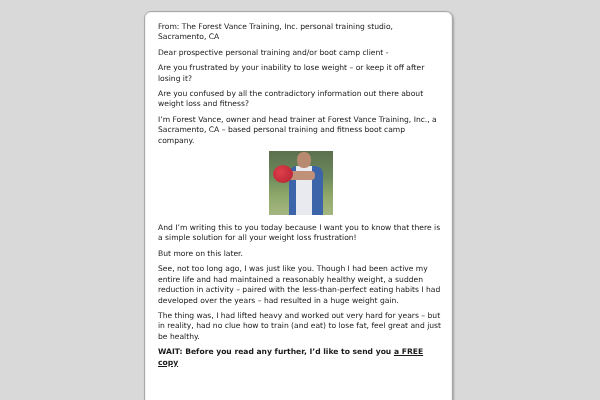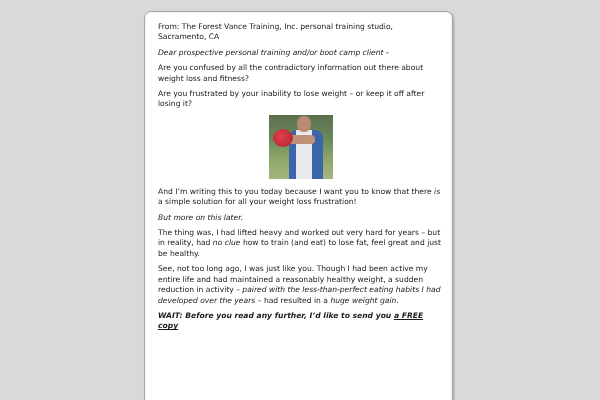--- a/index.html
+++ b/index.html
@@ -28,21 +28,21 @@
     top: 10px;
     width: 285px;
     font-family: "DejaVu Sans", sans-serif;
     font-size: 7.6px;
     line-height: 10.4px;
     color: #1a1a1a;
   }
   .content p {
     margin: 0 0 5px 0;
   }
-  .it { font-style: italic; }
+  .it { }
   .b { font-weight: bold; }
   .u { text-decoration: underline; }
   .photo-wrap {
     text-align: center;
     margin: 0 0 7px 0;
     height: 65px;
   }
   .photo {
     display: inline-block;
     width: 64px;
@@ -83,40 +83,41 @@
 </head>
 <body>
 
 <div class="card">
   <div class="content">
 
     <p>From: The Forest Vance Training, Inc. personal training studio, Sacramento, CA</p>
 
     <p class="it">Dear prospective personal training and/or boot camp client -</p>
 
+    <p>Are you frustrated by your inability to lose weight – or keep it off after losing it?</p>
+
     <p>Are you confused by all the contradictory information out there about weight loss and fitness?</p>
-
-    <p>Are you frustrated by your inability to lose weight – or keep it off after losing it?</p>
 
 
 
+    <p>I’m Forest Vance, owner and head trainer at Forest Vance Training, Inc., a Sacramento, CA – based personal training and fitness boot camp company.</p>
 
     <div class="photo-wrap">
       <div class="photo" title="trainer-holding-medicine-ball">
         <div class="torso"></div>
         <div class="head"></div>
         <div class="arm"></div>
         <div class="ball"></div>
       </div>
     </div>
 
     <p><span>And I’m writing this to you today because I want you to know that there </span><span class="it">is</span><span> a simple solution for all your weight loss frustration!</span></p>
 
     <p class="it">But more on this later.</p>
 
+    <p><span>See, not too long ago, I was just like you.  Though I had been active my entire life and had maintained a reasonably healthy weight, a sudden reduction in activity – </span><span class="it">paired with the less-than-perfect eating habits I had developed over the years</span><span> – had resulted in a </span><span class="it">huge weight gain</span><span>.</span></p>
+
     <p><span>The thing was, I had lifted heavy and worked out very hard for years – but in reality, had </span><span class="it">no clue</span><span> how to train (and eat) to lose fat, feel great and just be healthy.</span></p>
-
-    <p><span>See, not too long ago, I was just like you.  Though I had been active my entire life and had maintained a reasonably healthy weight, a sudden reduction in activity – </span><span class="it">paired with the less-than-perfect eating habits I had developed over the years</span><span> – had resulted in a </span><span class="it">huge weight gain</span><span>.</span></p>
 
     <p class="b it"><span>WAIT: Before you read any further, I’d  like to send you </span><span class="u">a FREE copy</span></p>
 
   </div>
 </div>
 
 </body></html>

